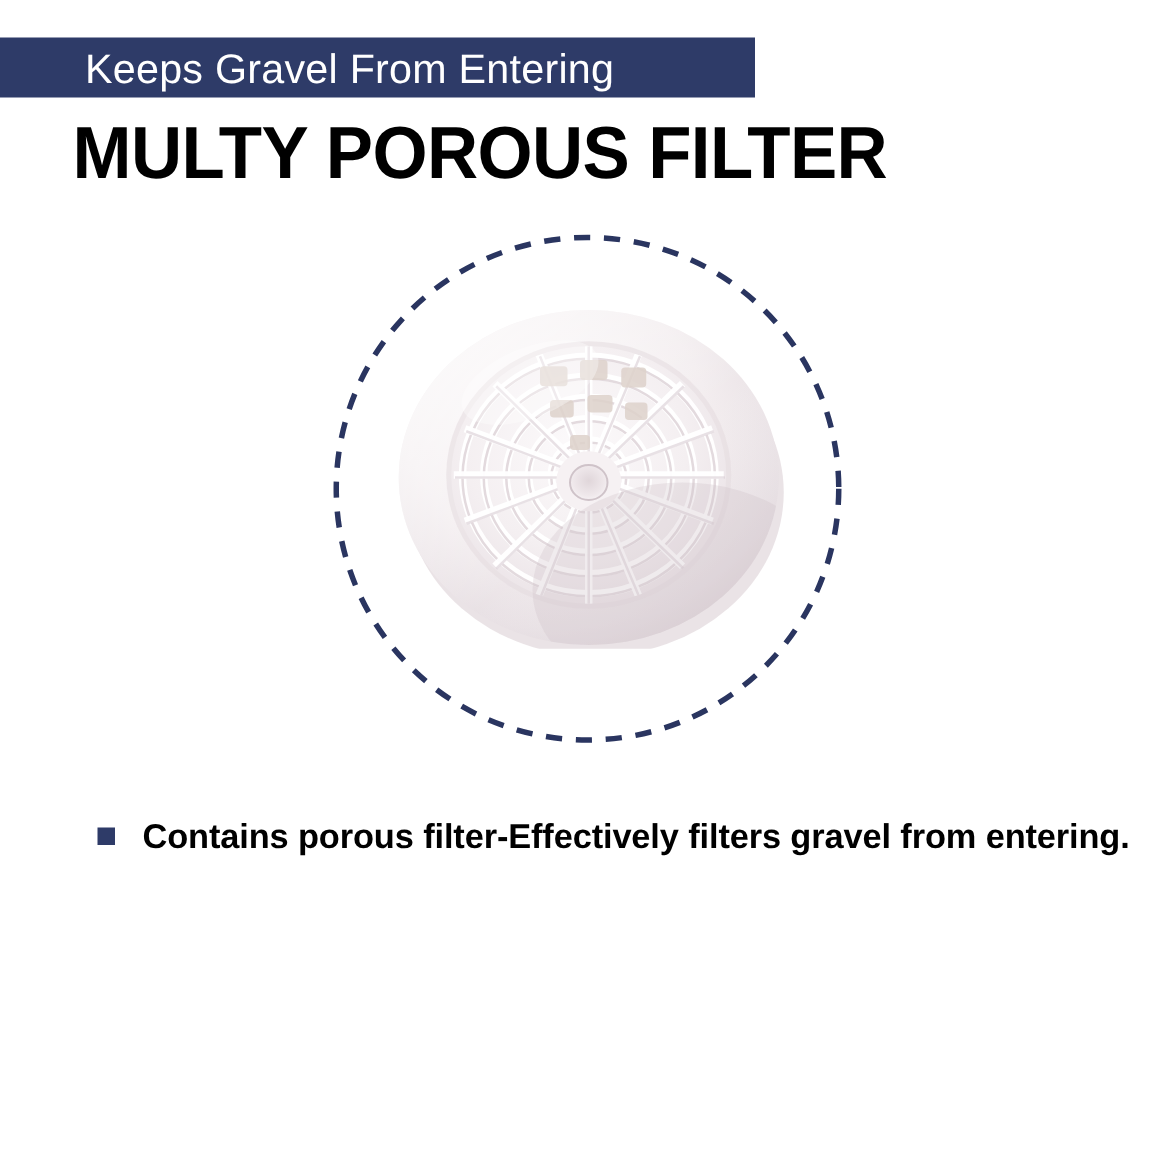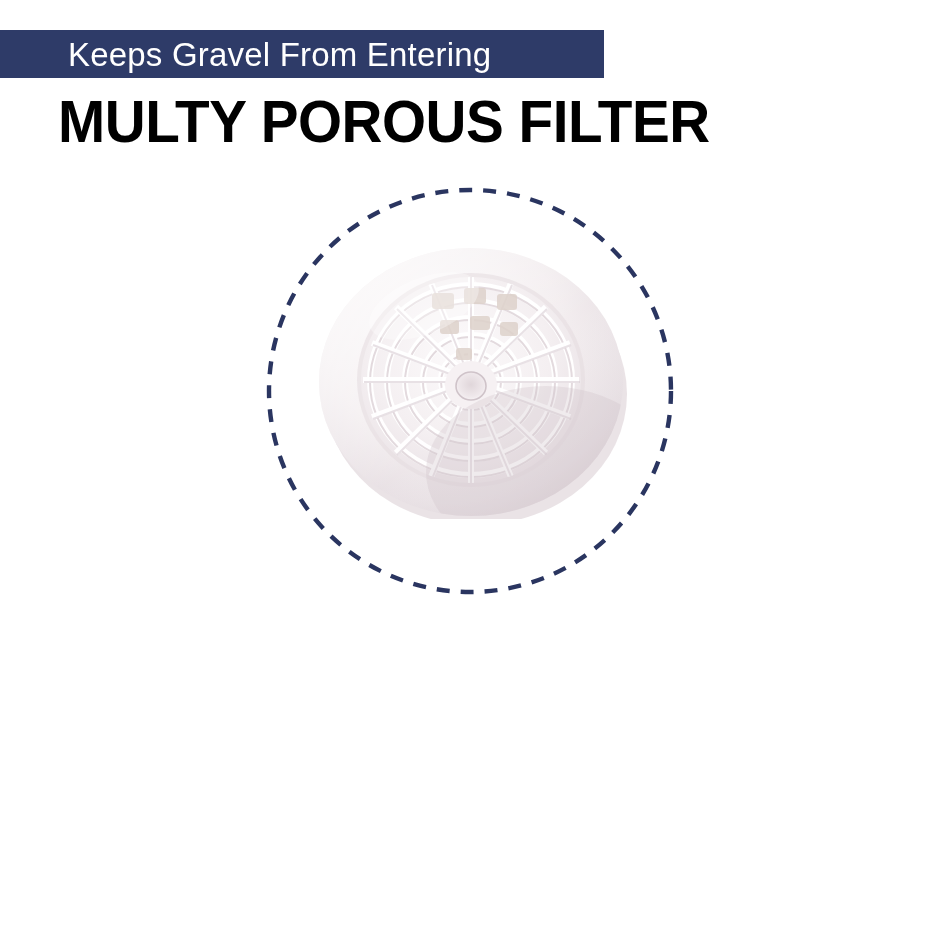--- a/index.html
+++ b/index.html
@@ -248,17 +248,21 @@
 
         <g clip-path="url(#outerClip)">
           <ellipse cx="232" cy="228" rx="120" ry="86" fill="#cdc0c7" opacity="0.30"></ellipse>
         </g>
       </svg>
     </div>
   </div>
 
   <div id="features">
 
+    <div class="feature-row">
+      <span class="feature-bullet"></span>
+      <span class="feature-text">Contains porous filter-Effectively filters gravel from entering.</span>
+    </div>
 
 
   </div>
 
 </div>
 
 </body></html>

